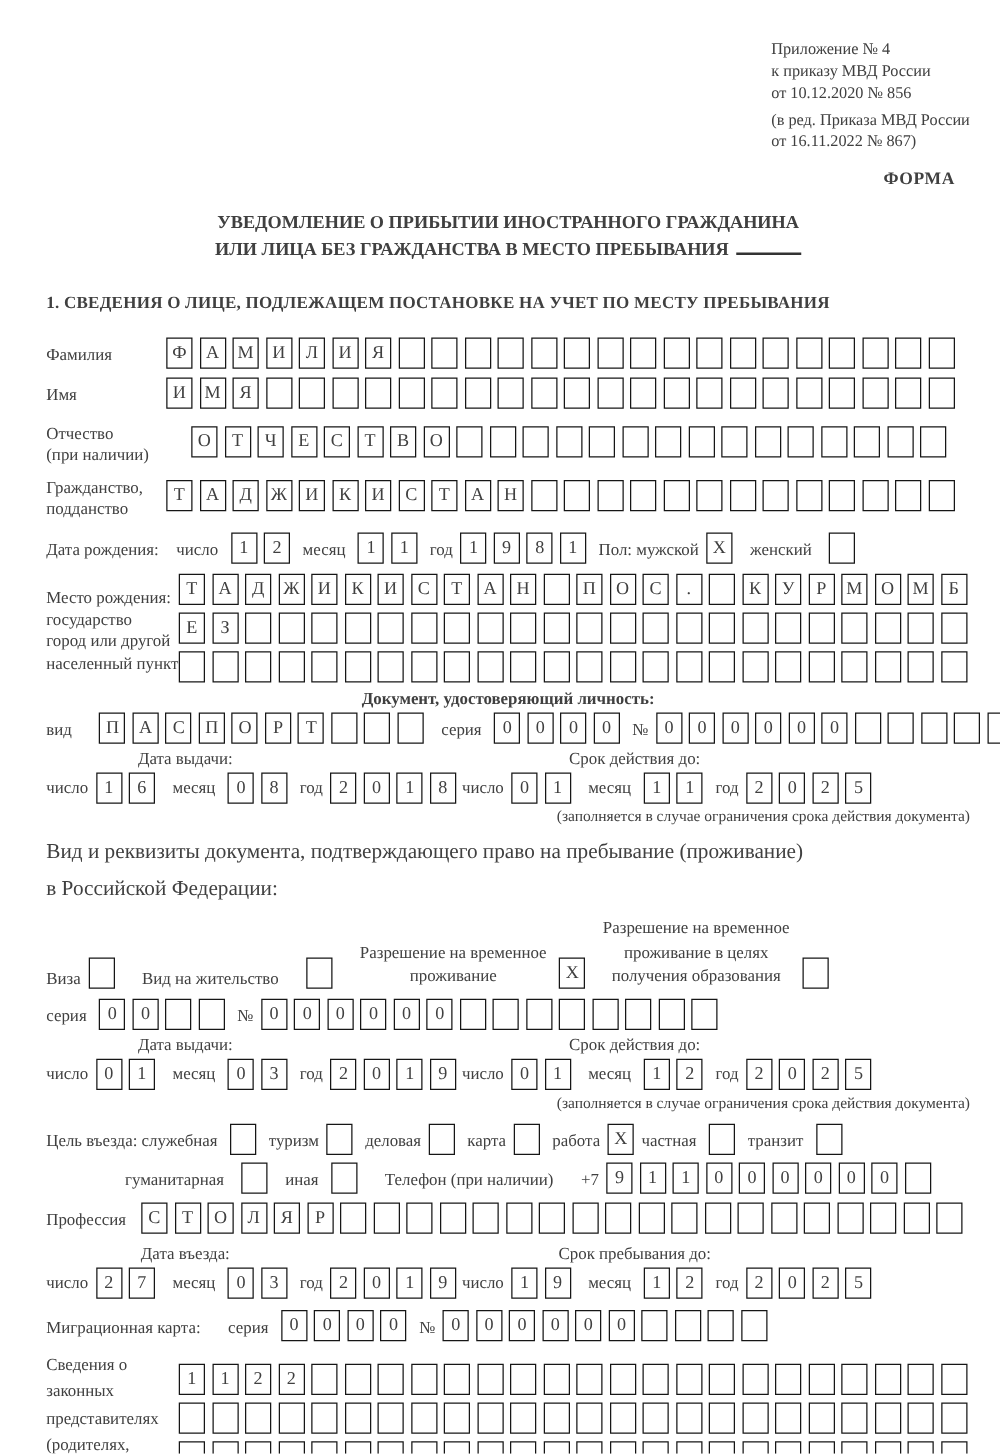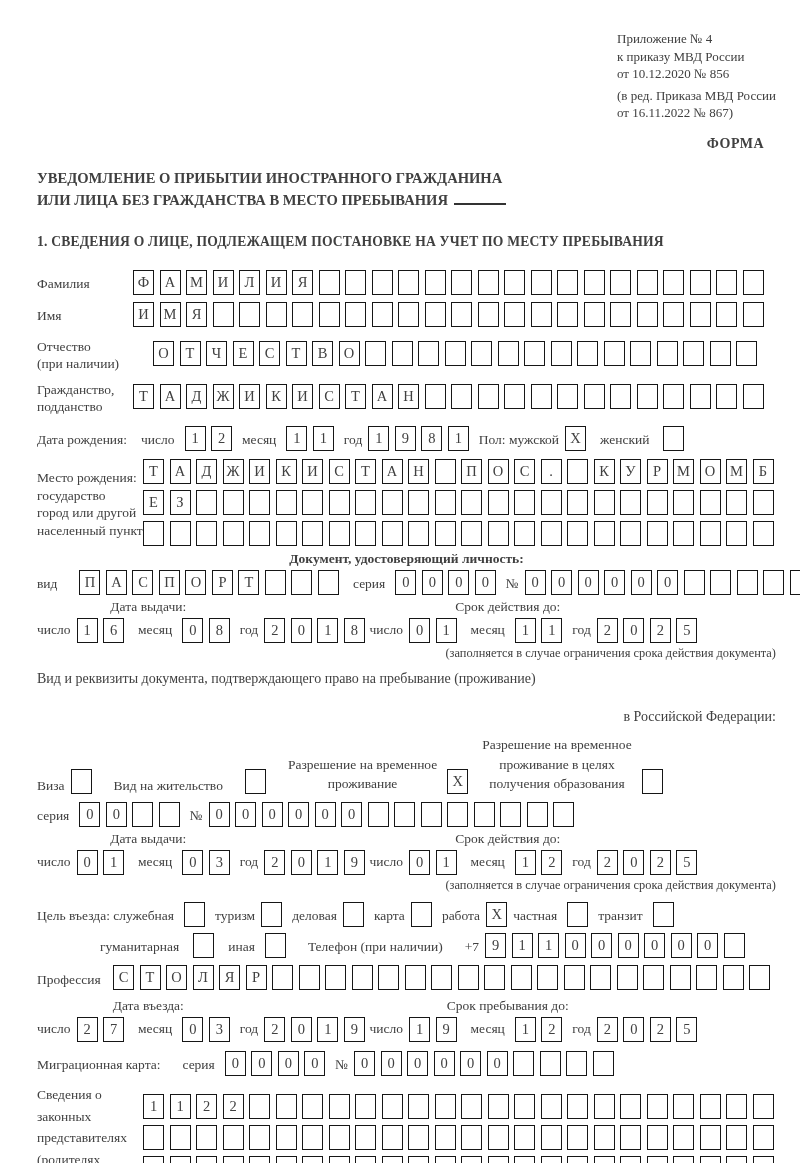--- a/index.html
+++ b/index.html
@@ -5,21 +5,21 @@
   html,body{margin:0;padding:0;background:#fff;}
   .page{
     width:800px;height:1163px;box-sizing:border-box;
     padding:30px 24px 10px 37px;
     font-family:"Liberation Serif","DejaVu Serif",serif;
     color:#404040;overflow:hidden;background:#fff;
   }
   .appendix{margin-left:580px;font-size:13px;line-height:1.35;}
   .appendix .ed{margin-top:4px;}
   .forma{font-weight:bold;font-size:14px;text-align:right;margin:14px 12px 0 0;letter-spacing:.5px;}
-  .title{font-weight:bold;font-size:14.6px;margin-top:16px;line-height:1.5;}
+  .title{font-weight:bold;font-size:14.6px;text-align:center;margin-top:16px;line-height:1.5;}
   .uline{display:inline-block;width:52px;border-bottom:2px solid #333;height:12px;margin-left:6px;}
   .sec1{font-weight:bold;font-size:13.6px;margin-top:22px;letter-spacing:.2px;}
   .frow{display:flex;align-items:center;margin-top:7px;}
   .flabel{flex:none;font-size:13.5px;padding-top:4px;line-height:1.3;}
   .w96{width:96px;} .w116{width:116px;} .w106{width:106px;} .w76{width:76px;}
   .cells{display:flex;gap:5.5px;flex:none;}
   .cell{
     flex:none;width:21px;height:25px;box-sizing:border-box;
     border:1.8px solid #161616;display:flex;align-items:center;justify-content:center;
     font-size:14.5px;background:#fff;
@@ -27,21 +27,21 @@
   .dlab{font-size:13.5px;padding-top:4px;flex:none;}
   .gap6{margin-left:6px;} .gap10{margin-left:10px;} .gap14{margin-left:14px;} .gap22{margin-left:22px;}
   .stack{display:flex;flex-direction:column;gap:6px;}
   .docheading{font-weight:bold;font-size:13.5px;text-align:center;margin-top:5px;}
   .dates{display:flex;margin-top:4px;}
   .dcol-l{width:45%;} .dcol-r{width:55%;}
   .dhead{font-size:13.5px;text-align:center;margin-bottom:3px;}
   .dhead-l{margin-right:110px;} .dhead-r{margin-right:130px;}
   .dgroup{display:flex;align-items:flex-start;}
   .note{font-size:12.4px;text-align:right;margin-top:3px;}
-  .text{font-size:14px;margin-top:8px;line-height:1.45;}
+  .text{font-size:17px;margin-top:8px;line-height:1.45;}
   .opts{display:flex;align-items:flex-end;margin-top:6px;}
   .optblock{display:flex;flex-direction:column;text-align:center;font-size:13.5px;line-height:1.45;padding-top:2px;}
   .legend-label{width:106px;flex:none;font-size:13.5px;line-height:1.6;}
 </style>
 </head>
 <body>
 
 <div class="page">
 
   <div class="appendix">
@@ -387,21 +387,21 @@
             <span class="cell">0</span>
             <span class="cell">2</span>
             <span class="cell">5</span>
           </span>
       </div>
     </div>
   </div>
   <div class="note">(заполняется в случае ограничения срока действия документа)</div>
 
   <div class="text">Вид и реквизиты документа, подтверждающего право на пребывание (проживание)</div>
-  <div class="text" style="margin-top:18px;text-align:right;">в Российской Федерации:</div>
+  <div class="text" style="margin-top:6px;">в Российской Федерации:</div>
 
   <div class="opts">
     <span class="dlab" style="padding-top:2px;">Виза</span>
     <span class="cells gap6">
         <span class="cell"></span>
       </span>
     <span class="dlab gap22" style="padding-top:2px;">Вид на жительство</span>
     <span class="cells gap22">
         <span class="cell"></span>
       </span>

